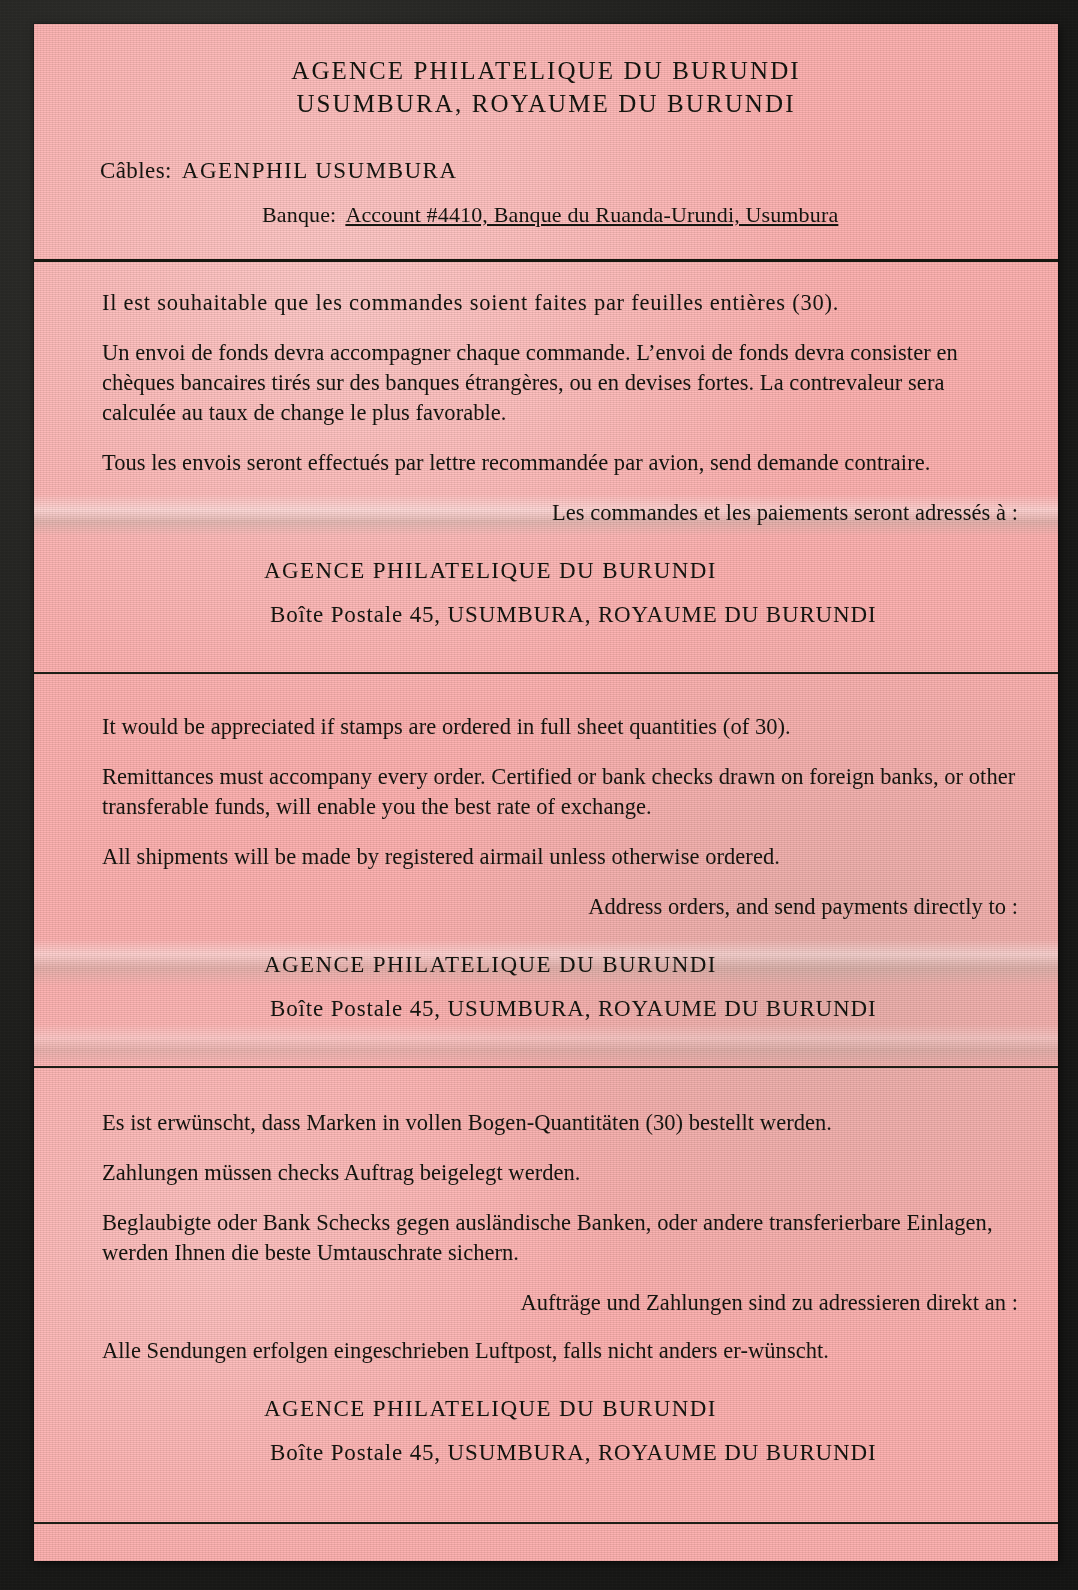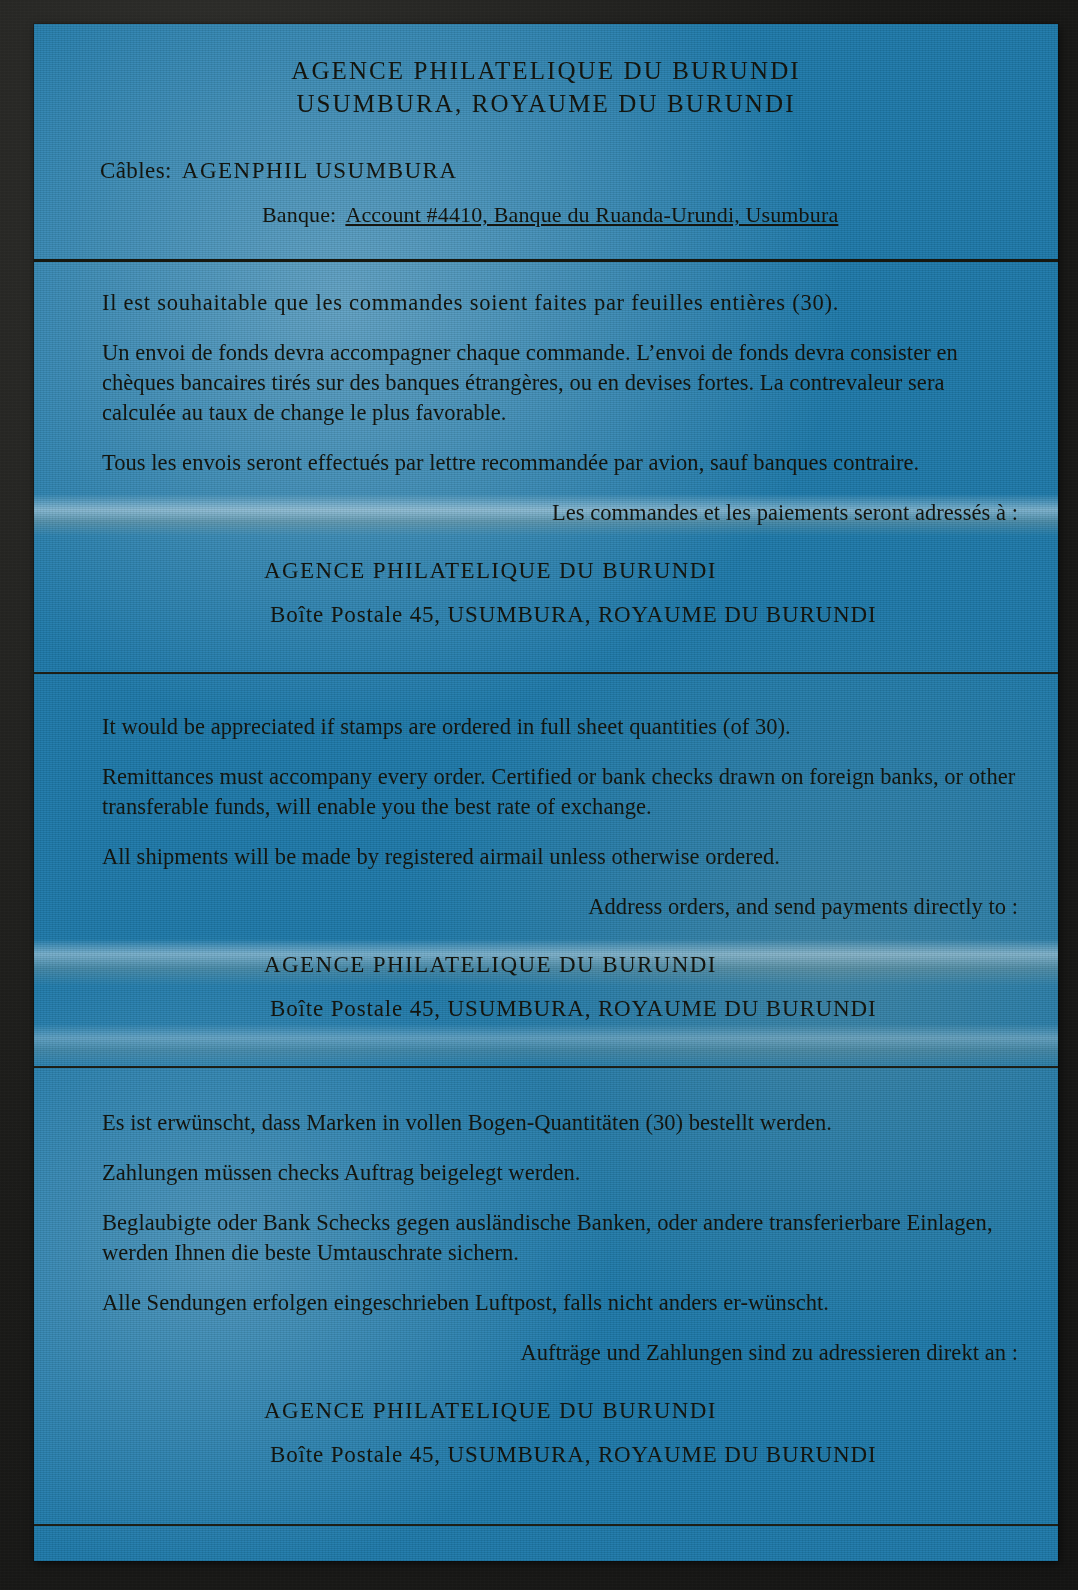--- a/index.html
+++ b/index.html
@@ -34,21 +34,21 @@
     pointer-events: none;
   }
 
   
   .sheet {
     position: absolute;
     left: 34px;
     top: 24px;
     width: 1024px;
     height: 1537px;
-    background: #0369a1;
+    background: #fca5a5;
     box-shadow:
       0 0 0 1px rgba(0,0,0,.18),
       2px 3px 9px rgba(0,0,0,.55);
     overflow: hidden;
   }
   
   .sheet::before {
     content: "";
     position: absolute;
     inset: 0;
@@ -210,21 +210,21 @@
         <span>Banque:</span><span class="val">Account #4410, Banque du Ruanda-Urundi, Usumbura</span>
       </div>
     </div>
 
     <div style="height:29px"></div>
     <hr class="rule">
 
     <div class="section blk-fr">
       <p class="para first">Il est souhaitable que les commandes soient faites par feuilles entières (30).</p>
       <p class="para">Un envoi de fonds devra accompagner chaque commande.  L’envoi de fonds devra consister en chèques bancaires tirés sur des banques étrangères, ou en devises fortes.  La contrevaleur sera calculée au taux de change le plus favorable.</p>
-      <p class="para">Tous les envois seront effectués par lettre recommandée par avion, sauf banques contraire.</p>
+      <p class="para">Tous les envois seront effectués par lettre recommandée par avion, send demande contraire.</p>
       <p class="para tight">Les commandes et les paiements seront adressés à :</p>
 
       <div class="addr">
         <div class="addr-name">AGENCE PHILATELIQUE DU BURUNDI</div>
         <div class="addr-box">Boîte Postale 45, USUMBURA, ROYAUME DU BURUNDI</div>
       </div>
       <div class="spacer-fr"></div>
     </div>
 
     <hr class="rule thin">
@@ -241,22 +241,22 @@
       </div>
       <div class="spacer-en"></div>
     </div>
 
     <hr class="rule thin">
 
     <div class="section blk-de">
       <p class="para">Es ist erwünscht, dass Marken in vollen Bogen-Quantitäten (30) bestellt werden.</p>
       <p class="para">Zahlungen müssen checks Auftrag beigelegt werden.</p>
       <p class="para">Beglaubigte oder Bank Schecks gegen ausländische Banken, oder andere transferierbare Einlagen, werden Ihnen die beste Umtauschrate sichern.</p>
+      <p class="para tight">Aufträge und Zahlungen sind zu adressieren direkt an :</p>
       <p class="para">Alle Sendungen erfolgen eingeschrieben Luftpost, falls nicht anders er-wünscht.</p>
-      <p class="para tight">Aufträge und Zahlungen sind zu adressieren direkt an :</p>
 
       <div class="addr">
         <div class="addr-name">AGENCE PHILATELIQUE DU BURUNDI</div>
         <div class="addr-box">Boîte Postale 45, USUMBURA, ROYAUME DU BURUNDI</div>
       </div>
       <div class="spacer-de"></div>
     </div>
 
     <hr class="rule thin">
 

